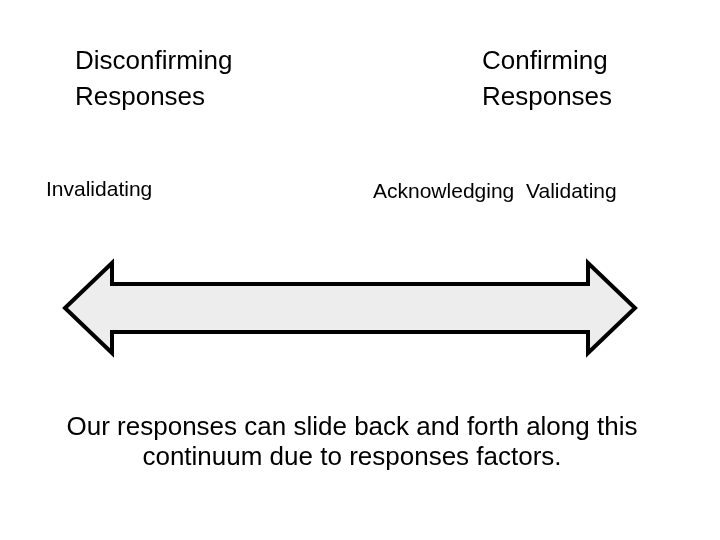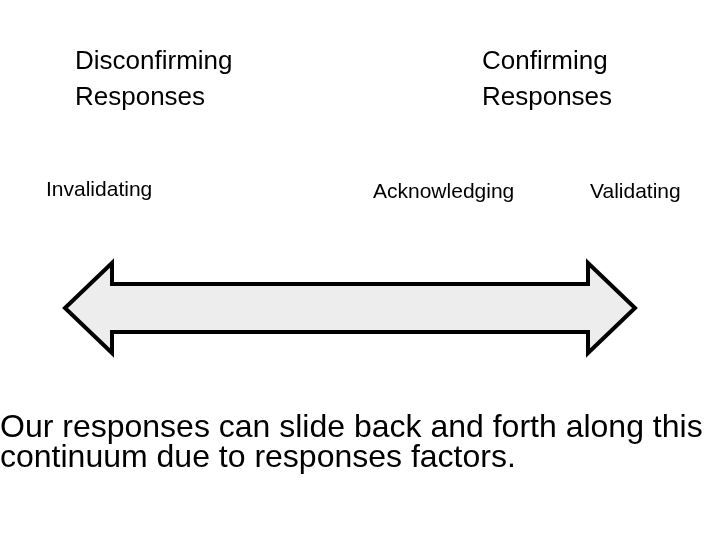--- a/index.html
+++ b/index.html
@@ -30,35 +30,36 @@
 
   .axis-label {
     position: absolute;
     font-size: 21px;
     line-height: 24px;
     white-space: nowrap;
   }
   .label-invalidating  { left: 46px;  top: 177px; }
   .label-denying       { left: 207px; top: 181px; }
   .label-acknowledging { left: 373px; top: 179px; }
-  .label-validating    { left: 590px; top: 179px; }
+  .label-validating    { left: 526px; top: 179px; }
 
   .arrow-wrap {
     position: absolute;
     left: 60px;
     top: 258px;
     width: 580px;
     height: 100px;
   }
   .caption {
     position: absolute;
     left: 0;
     right: 16px;
     top: 411px;
-    font-size: 32px;
+    text-align: center;
+    font-size: 26px;
     line-height: 30px;
   }
   .caption .line { display: block; }
 </style>
 </head>
 <body>
 
 <div class="slide">
 
   <div class="heading heading-left">

